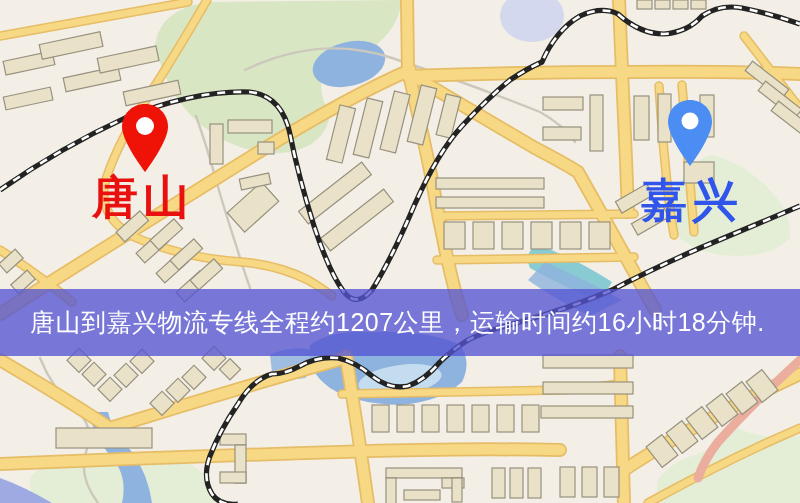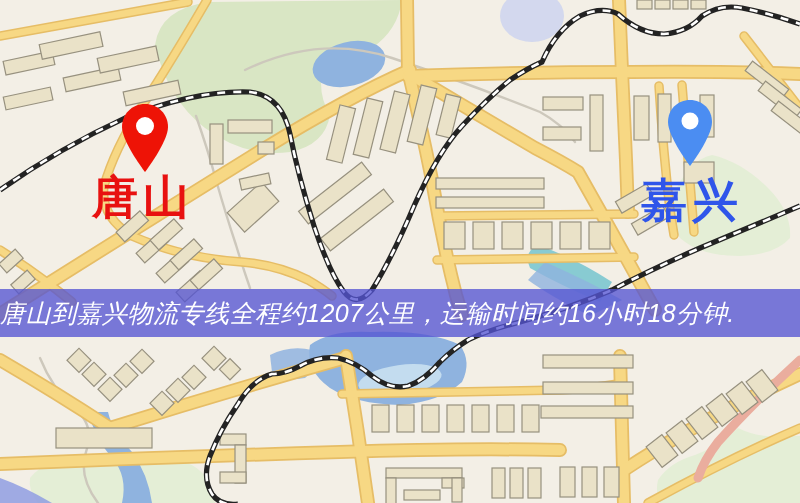--- a/index.html
+++ b/index.html
@@ -27,23 +27,23 @@
   .rail-base{fill:none;stroke:var(--railway,#232323);stroke-width:5.2;}
   .rail-dash{fill:none;stroke:#ffffff;stroke-width:2.6;stroke-dasharray:8 8;}
 
   .pin-origin{fill:var(--origin-pin,#ee1306);}
   .pin-dest{fill:var(--destination-pin,#4b8df2);}
   .pin-hole{fill:#ffffff;}
   .lbl{font-family:"Liberation Sans", sans-serif;font-weight:bold;font-size:46px;text-anchor:middle;letter-spacing:5px;}
   .lbl-origin{fill:var(--origin-label,#e81110);}
   .lbl-dest{fill:var(--destination-label,#2f55ea);}
 
-  .banner{position:absolute;left:0;top:289px;width:800px;height:48px;
+  .banner{position:absolute;left:0;top:289px;width:800px;height:67px;
           background:var(--banner-bg,rgba(84,85,210,0.78));
-          display:flex;align-items:center;box-sizing:border-box;font-style:italic;}
+          display:flex;align-items:center;box-sizing:border-box;padding-left:30px;}
   .banner span{color:var(--banner-text,#ffffff);font-size:25px;letter-spacing:0.5px;white-space:nowrap;}
 </style>
 </head>
 <body>
 
 <div class="stage">
 <svg width="800" height="503" viewBox="0 0 800 503">
 
   <defs>
     <path id="r1" d="M0,36 L188,2"></path>

